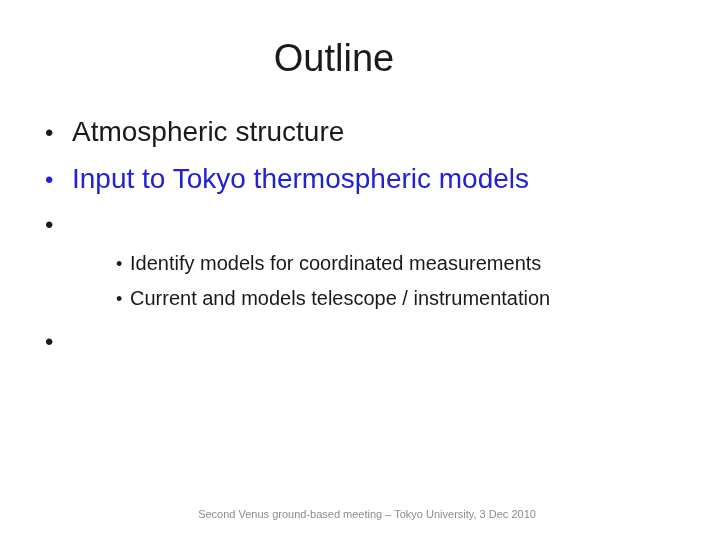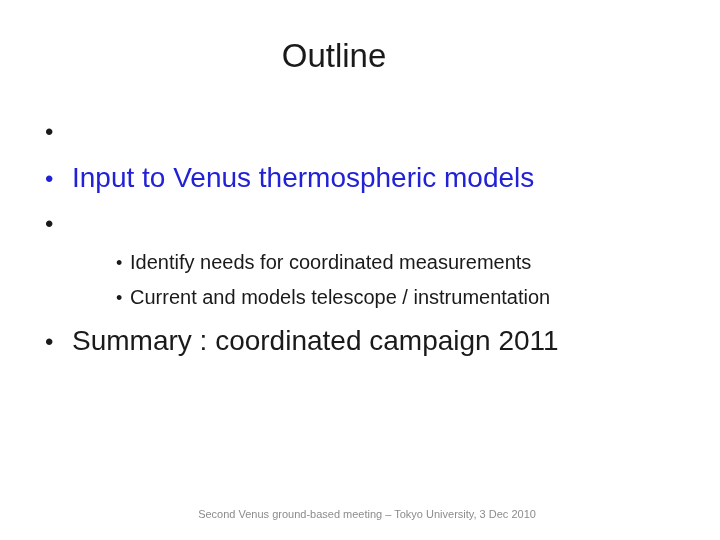--- a/index.html
+++ b/index.html
@@ -22,21 +22,21 @@
     height: 540px;
     background: var(--background);
     overflow: hidden;
   }
   .title {
     position: absolute;
     top: 36px;
     left: 0;
     width: 668px;
     text-align: center;
-    font-size: 33px;
+    font-size: 38px;
     line-height: 1.2;
     font-weight: 400;
     color: var(--text);
   }
   .content {
     position: absolute;
     top: 114px;
     left: 0;
     width: 720px;
   }
@@ -86,43 +86,43 @@
 <body>
 
 <div class="slide">
 
   <div class="title">Outline</div>
 
   <div class="content">
 
     <div class="row l1">
       <span class="marker">•</span>
+      <span>Atmospheric structure</span>
     </div>
 
     <div class="row l1 accent">
       <span class="marker">•</span>
-      <span>Input to Venus thermospheric models</span>
+      <span>Input to Tokyo thermospheric models</span>
     </div>
 
     <div class="row l1">
       <span class="marker">•</span>
     </div>
 
     <div class="row l2">
       <span class="marker">•</span>
-      <span>Identify needs for coordinated measurements</span>
+      <span>Identify models for coordinated measurements</span>
     </div>
 
     <div class="row l2">
       <span class="marker">•</span>
       <span>Current and models telescope / instrumentation</span>
     </div>
 
     <div class="row l1">
       <span class="marker">•</span>
-      <span>Summary : coordinated campaign 2011</span>
     </div>
 
   </div>
 
   <div class="footer">Second Venus ground-based meeting – Tokyo University, 3 Dec 2010</div>
 
 </div>
 
 </body></html>

